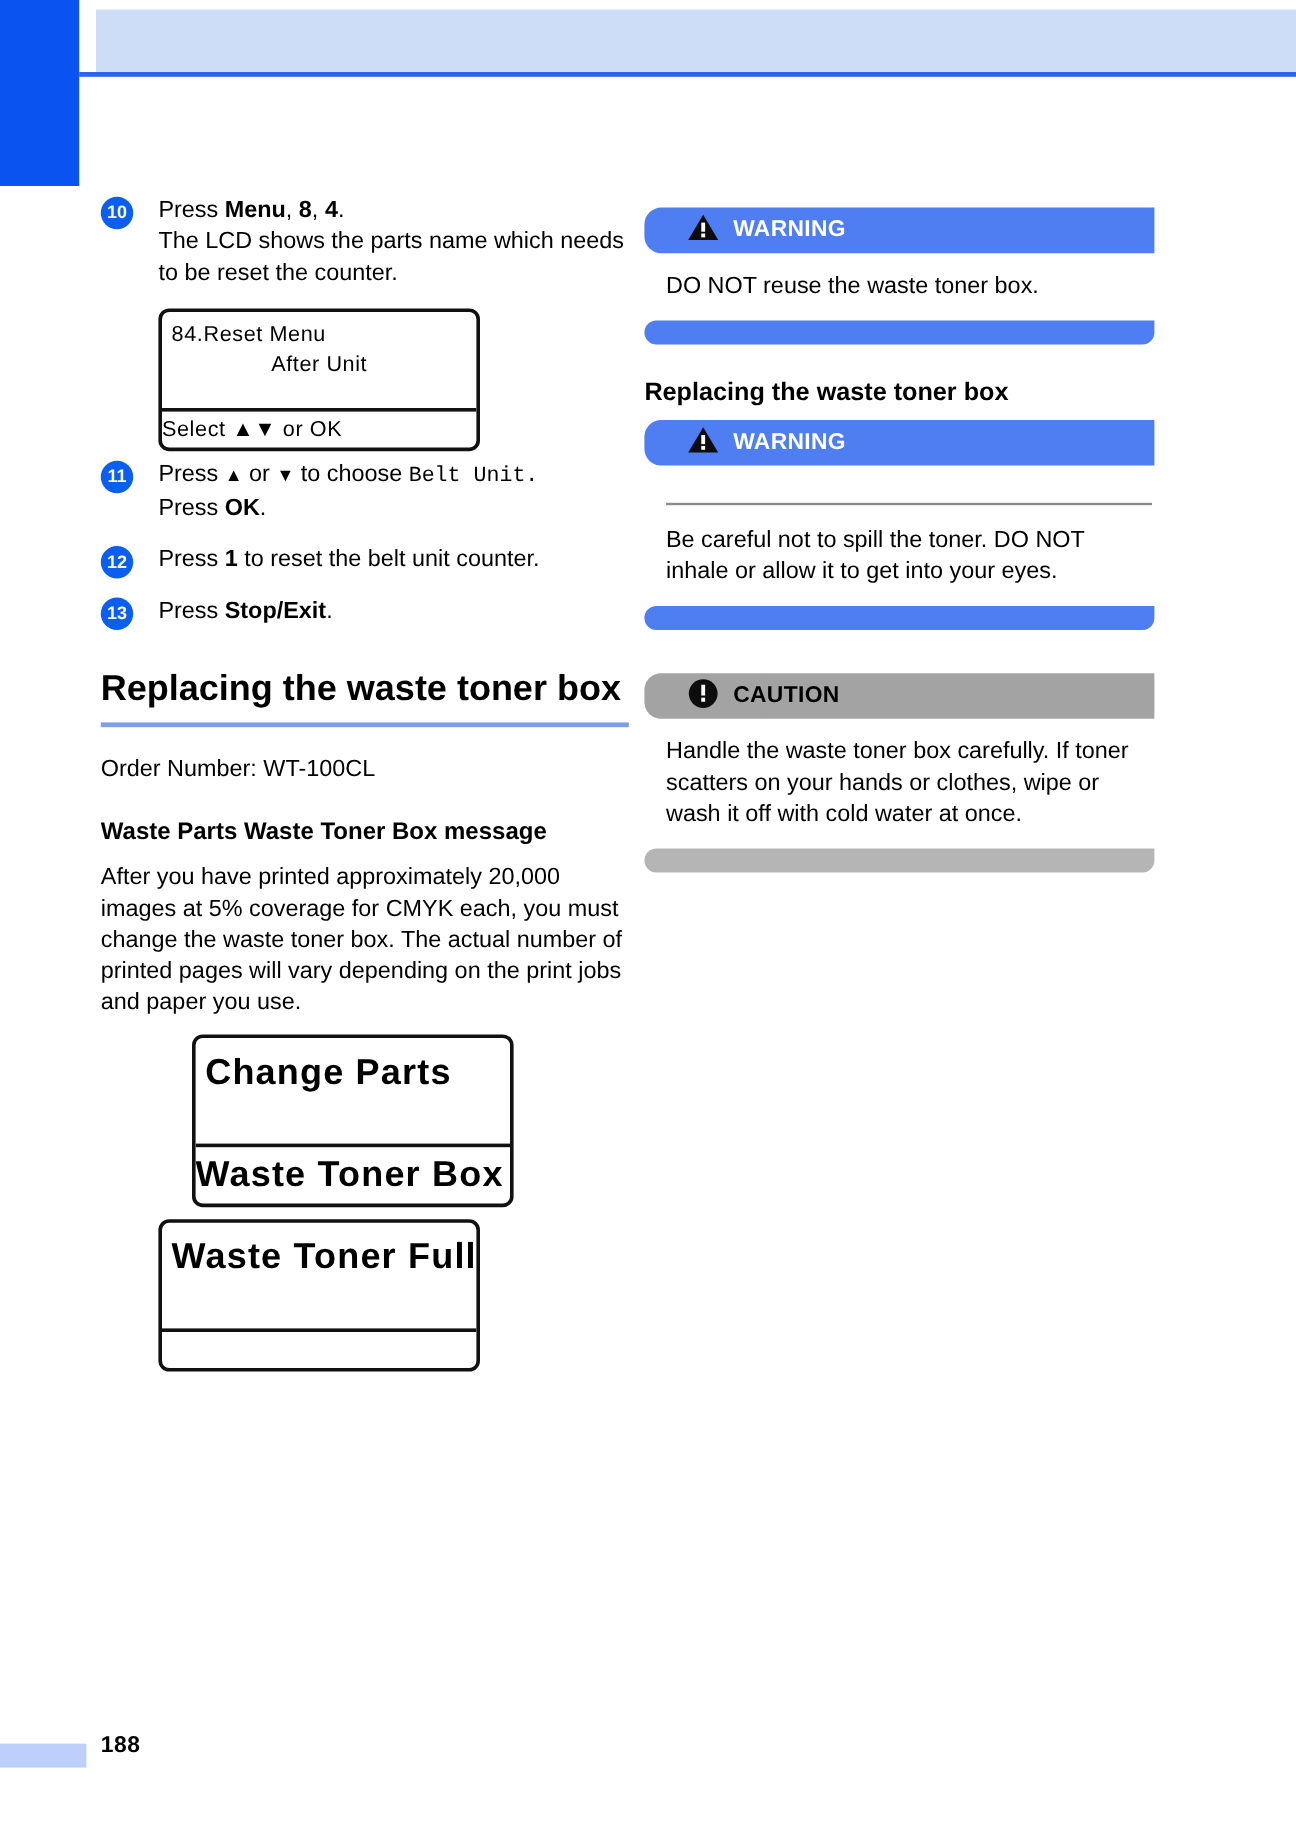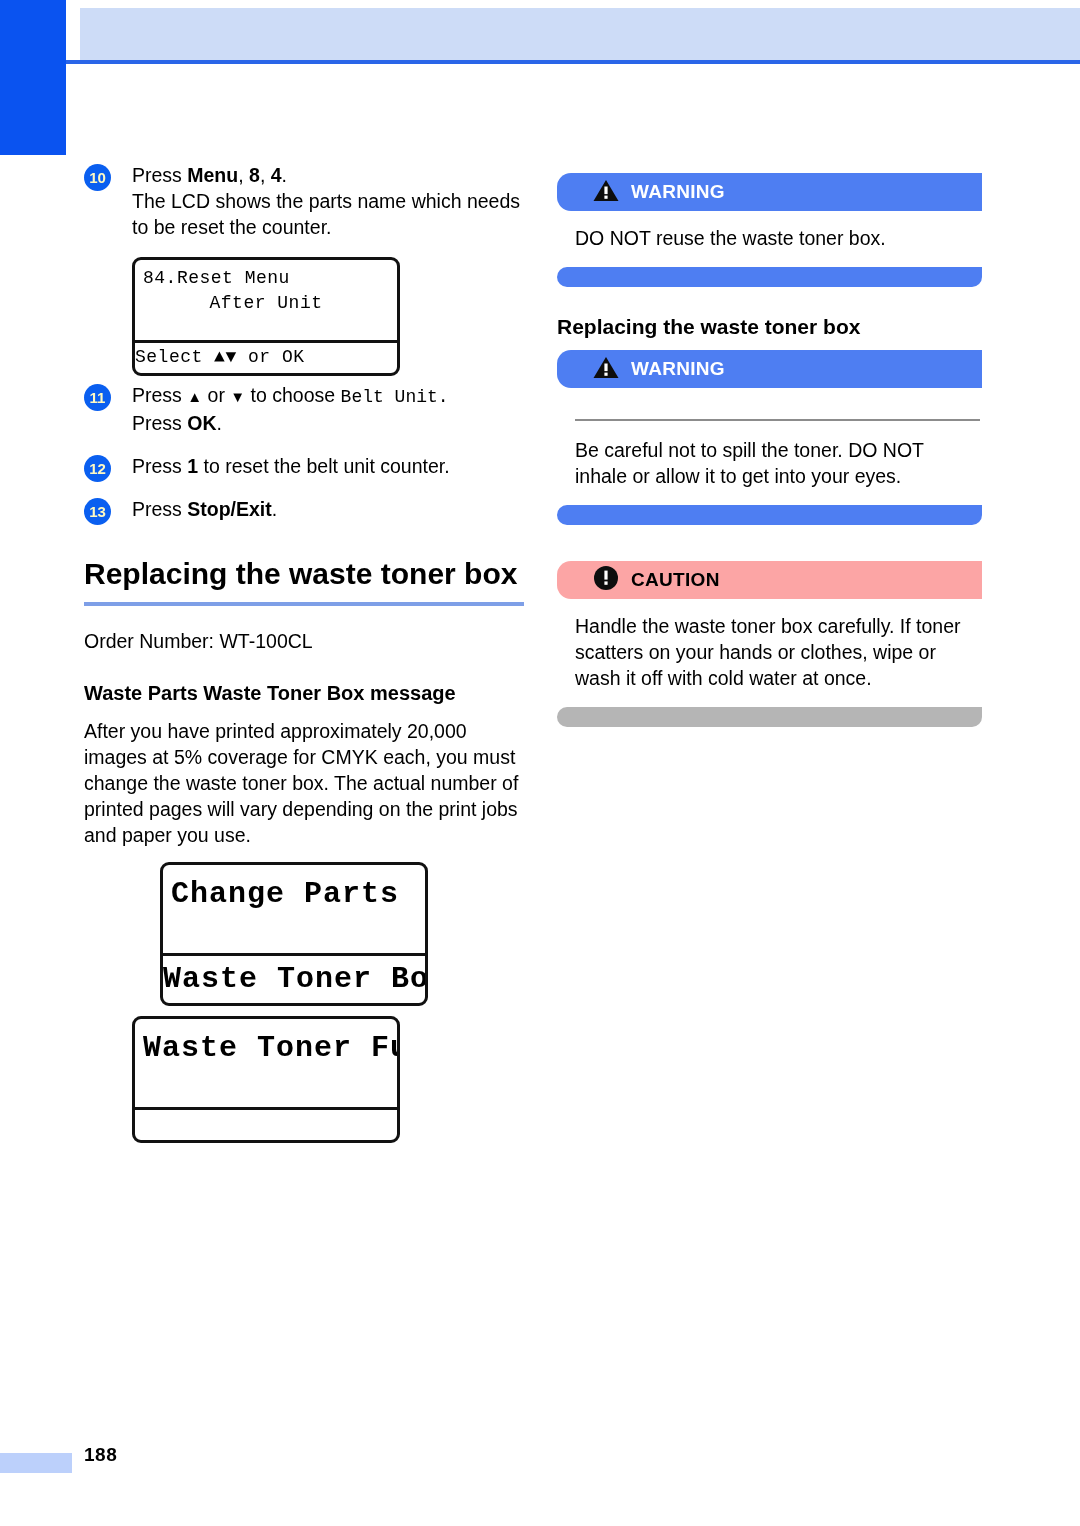--- a/index.html
+++ b/index.html
@@ -51,21 +51,21 @@
   }
 
   
   .col-left {
     position: absolute;
     left: 84px; top: 162px;
     width: 440px;
   }
   .col-right {
     position: absolute;
-    left: 557px; top: 173px;
+    left: 537px; top: 173px;
     width: 425px;
   }
 
   
   .step {
     position: relative;
     padding-left: 48px;
     margin-bottom: 17px;
   }
   .step-num {
@@ -99,21 +99,21 @@
     margin: 10px 0 6px 48px;
     width: 262px;
     overflow: hidden;
   }
   .lcd-screen {
     padding: 6px 8px 0 8px;
     min-height: 74px;
     position: relative;
   }
   .lcd-line {
-    font-family: Liberation Mono, monospace;
+    font-family: Liberation Sans, sans-serif;
     font-size: 18px;
     line-height: 25px;
     letter-spacing: 0.5px;
     white-space: pre;
   }
   .lcd-line.center { text-align: center; }
   .lcd-status {
     border-top: 3px solid #111111;
     padding: 2px 8px 3px 0;
     min-height: 25px;
@@ -163,21 +163,21 @@
   .adm { margin-bottom: 24px; }
   .adm-bar {
     height: 38px;
     border-top-left-radius: 14px;
     border-bottom-left-radius: 14px;
     display: flex;
     align-items: center;
     padding-left: 36px;
   }
   .adm-bar.warn { background: #4e7ef2; }
-  .adm-bar.caut { background: #fca5a5; }
+  .adm-bar.caut { background: #a3a3a3; }
   .adm-title {
     font-size: 19px;
     font-weight: bold;
     letter-spacing: .3px;
     margin-left: 12px;
   }
   .adm-bar.warn .adm-title { color: #ffffff; }
   .adm-bar.caut .adm-title { color: #000000; }
   .adm-foot {
     height: 20px;

